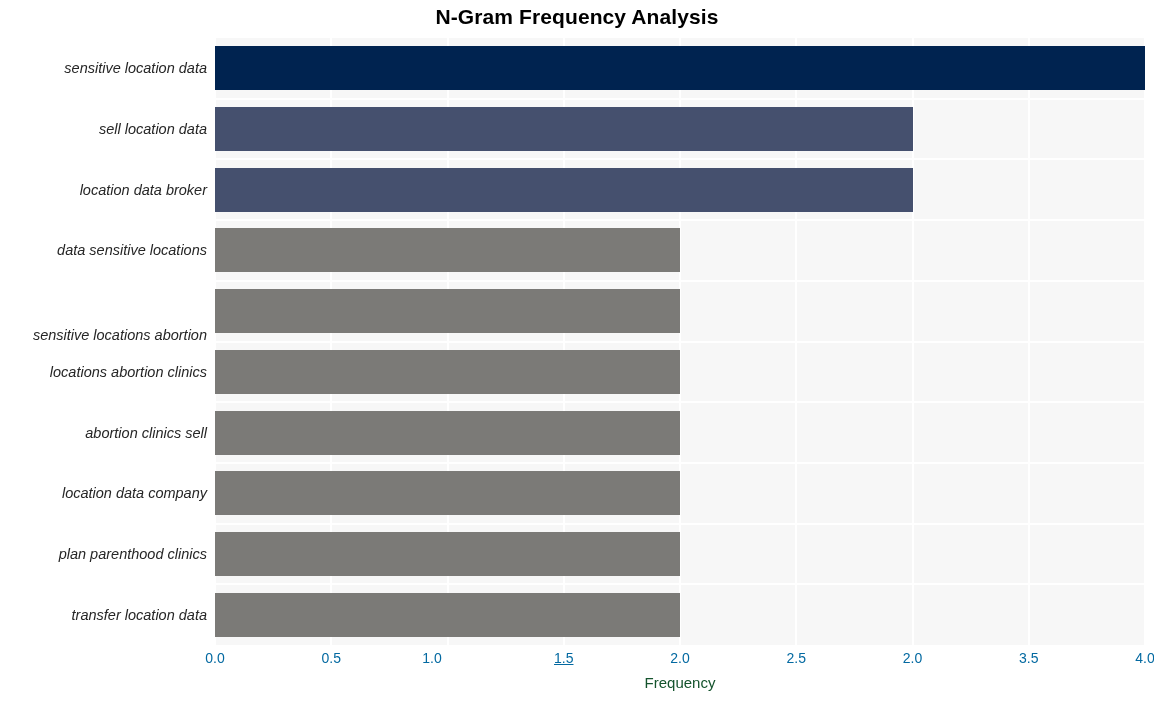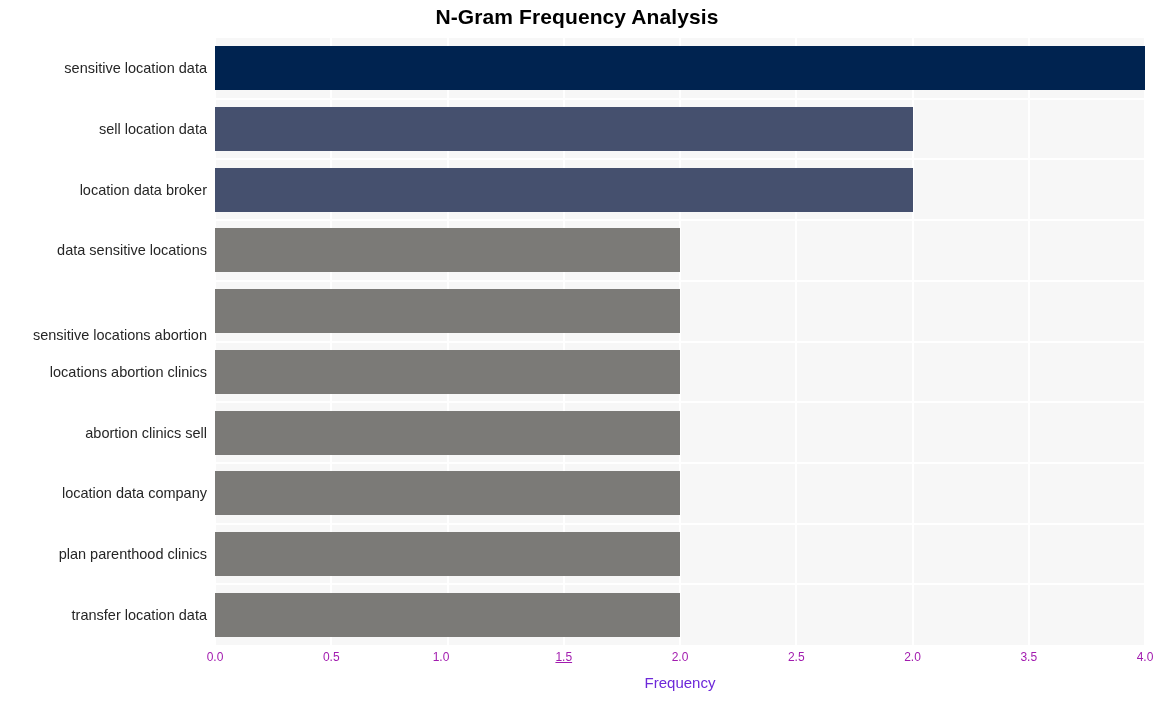--- a/index.html
+++ b/index.html
@@ -78,20 +78,21 @@
     font-size: 14.5px;
     color: #262626;
     white-space: nowrap;
   }
   #ytick-layer {
     position: absolute;
     left: 0;
     top: 38px;
     width: 207px;
     height: 607px;
+    font-style: italic;
   }
   #ytick-layer .ytick {
     position: absolute;
     right: 0;
     text-align: right;
     height: 20px;
     line-height: 20px;
   }
 
   
@@ -99,34 +100,34 @@
     position: absolute;
     left: 215px;
     top: 650px;
     width: 930px;
     height: 22px;
   }
   #xtick-layer .xtick {
     position: absolute;
     top: 0;
     transform: translateX(-50%);
-    font-size: 12px;
-    color: #a21caf;
+    font-size: 14px;
+    color: #0369a1;
     white-space: nowrap;
   }
 
   
   #xaxis-label {
     position: absolute;
     left: 215px;
     top: 674px;
     width: 930px;
     text-align: center;
     font-size: 15px;
-    color: #6d28d9;
+    color: #14532d;
   }
 </style>
 </head>
 <body>
 
 <div id="figure">
 
   <div id="chart-title">N-Gram Frequency Analysis</div>
 
   <div id="plot-area">
@@ -170,21 +171,21 @@
       <div class="ytick" style="top: 323.85px; text-align: center;">locations abortion clinics</div>
       <div class="ytick" style="top: 384.55px;">abortion clinics sell</div>
       <div class="ytick" style="top: 445.25px;">location data company</div>
       <div class="ytick" style="top: 505.95px;">plan parenthood clinics</div>
       <div class="ytick" style="top: 566.65px;">transfer location data</div>
     </div>
 
   <div id="xtick-layer">
       <div class="xtick" style="left: 0px;">0.0</div>
       <div class="xtick" style="left: 116.25px;">0.5</div>
-      <div class="xtick" style="left: 226px; text-align: right;">1.0</div>
+      <div class="xtick" style="left: 217px; text-align: right;">1.0</div>
       <div class="xtick" style="left: 348.75px; text-decoration: underline;">1.5</div>
       <div class="xtick" style="left: 465px;">2.0</div>
       <div class="xtick" style="left: 581.25px;">2.5</div>
       <div class="xtick" style="left: 697.5px;">2.0</div>
       <div class="xtick" style="left: 813.75px;">3.5</div>
       <div class="xtick" style="left: 930px;">4.0</div>
     </div>
 
   <div id="xaxis-label">Frequency</div>
 

